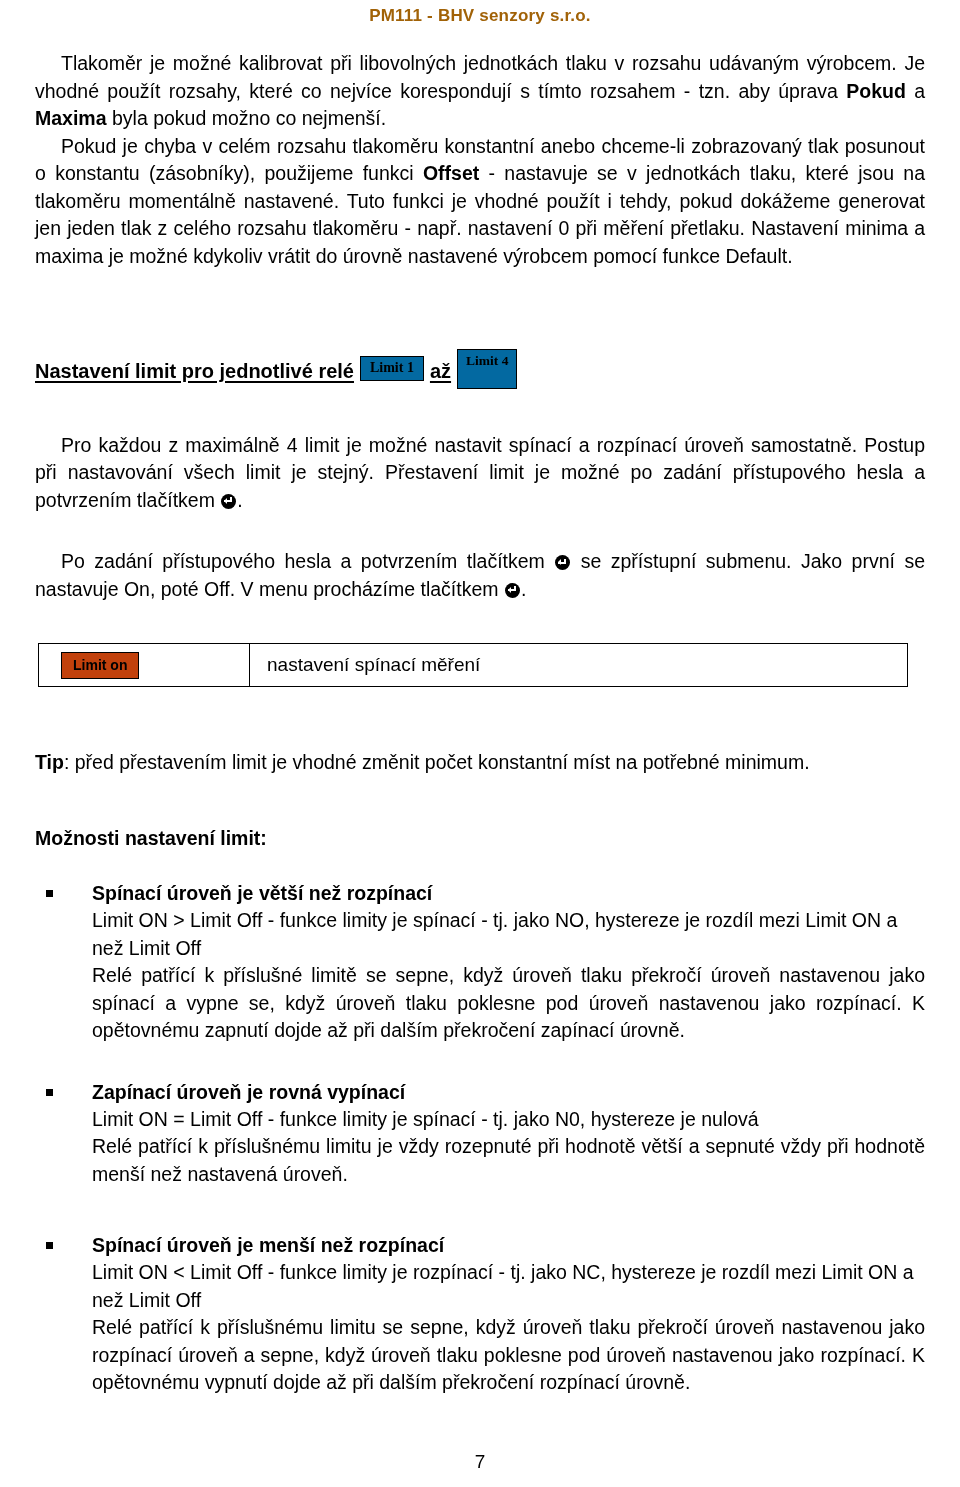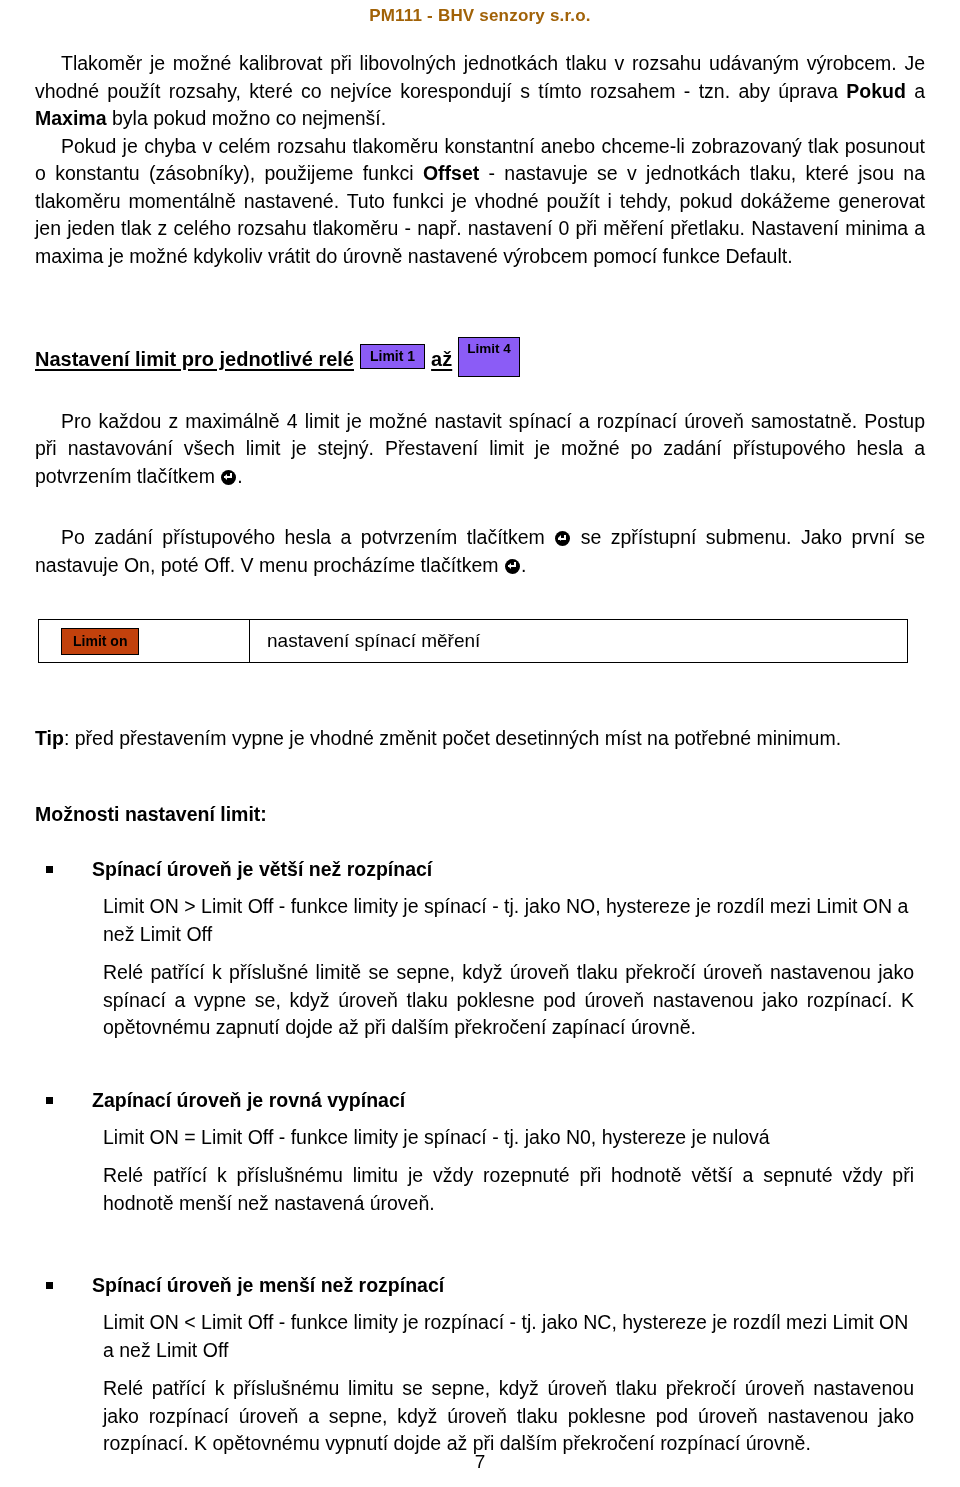--- a/index.html
+++ b/index.html
@@ -101,30 +101,31 @@
     font-weight: bold;
     white-space: nowrap;
   }
   .section-heading .ul-text {
     text-decoration: underline;
     text-underline-offset: 3px;
   }
 
   .chip {
     display: inline-block;
-    background: #8b5cf6;
+    background: #0369a1;
     border: 1.5px solid #000000;
     color: #000000;
     font-size: 14px;
     font-weight: bold;
     line-height: 1;
     padding: 4px 9px 5px 9px;
-    margin: 0 6px;
+    margin: 12px 6px;
     position: relative;
     top: -3px;
+    font-family: Liberation Serif, serif;
   }
   .chip.sm {
     font-size: 13.5px;
     padding: 4px 8px 20px 8px;
   }
 
   
   .limit-table {
     border-collapse: collapse;
     width: 870px;
@@ -161,21 +162,21 @@
   }
   .bullet-title {
     font-size: 19.5px;
     font-weight: bold;
     line-height: 26px;
     margin: 0 0 1px 0;
   }
   .bullet-body {
     font-size: 19.5px;
     line-height: 27.5px;
-    margin: 11px;
+    margin: 0;
     text-align: justify;
   }
   .bullet-body.nojust { text-align: left; }
 
   
   .page-number {
     position: absolute;
     left: 0;
     right: 0;
     bottom: 14px;
@@ -224,21 +225,21 @@
           <span class="badge">Limit on</span>
         </td>
         <td class="c-desc">nastavení spínací měření</td>
       </tr>
     </tbody>
   </table>
 
   <div class="gap-48"></div>
   <div class="gap-14"></div>
 
-  <p class="para"><span class="bold">Tip</span><span>: před přestavením vypne je vhodné změnit počet desetinných míst na potřebné minimum.</span></p>
+  <p class="para"><span class="bold">Tip</span><span>: před přestavením limit je vhodné změnit počet konstantní míst na potřebné minimum.</span></p>
 
   <div class="gap-48"></div>
 
   <p class="para bold">Možnosti nastavení limit:</p>
 
   <div class="gap-28"></div>
 
   <div class="bullet-block">
     <span class="bullet-square"></span>
     <p class="bullet-title">Spínací úroveň je větší než rozpínací</p>

